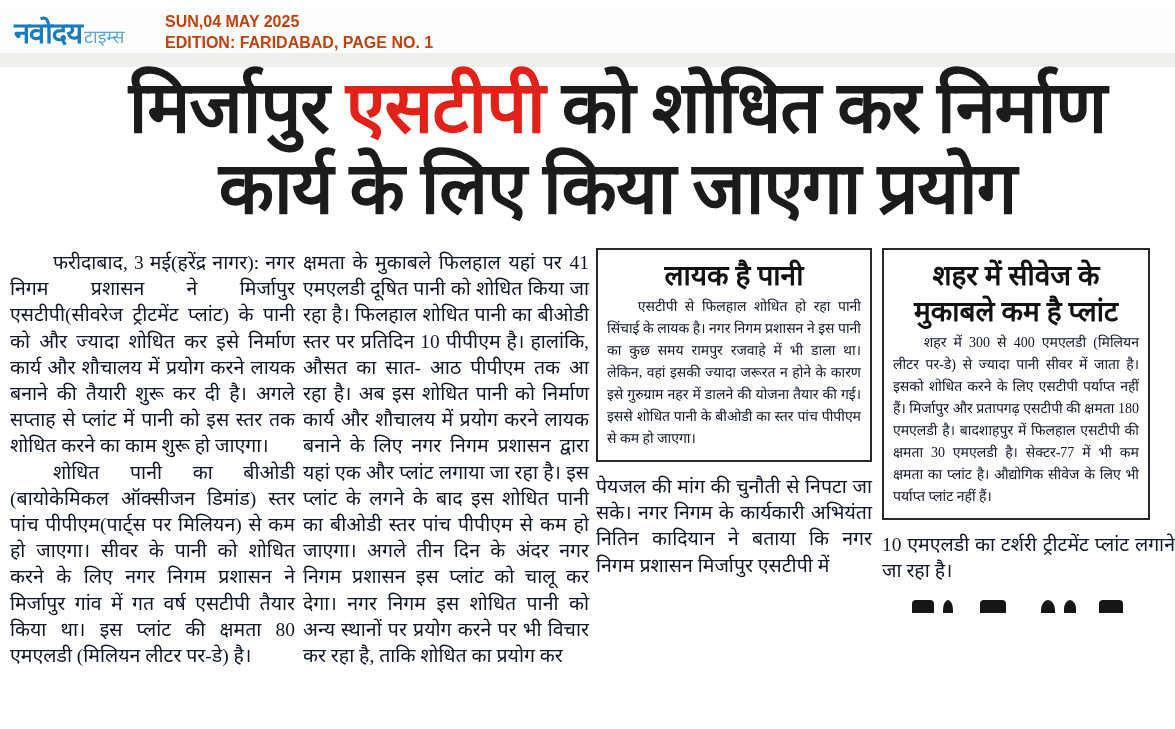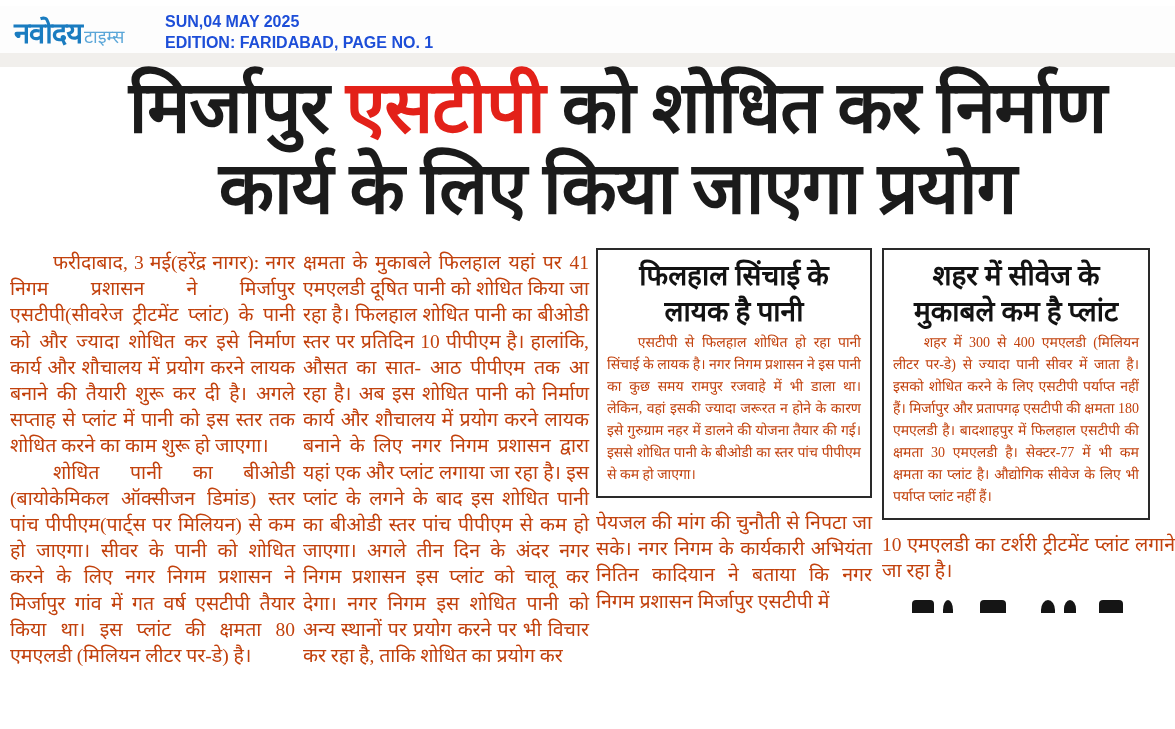--- a/index.html
+++ b/index.html
@@ -21,36 +21,36 @@
     font-weight: 800; font-size: 29px; color: var(--logo-blue, #1a7cc0);
     letter-spacing: -1px;
   }
   .logo-sub {
     font-family: "Liberation Sans", sans-serif;
     font-weight: 400; font-size: 18px; color: #5aa6d8; margin-left: 2px; text-align: center;
   }
   .dateblock {
     position: absolute; left: 165px; top: 5px;
     font-family: "Liberation Sans", sans-serif;
-    font-weight: 700; font-size: 16px; line-height: 21px; color: #1d4ed8;
+    font-weight: 700; font-size: 16px; line-height: 21px; color: #c2410c;
   }
   #gray-band { position: absolute; top: 53px; left: 0; width: 100%; height: 14px; background: #f1efec; }
 
   
   #headline {
     position: absolute; top: 68px; left: 0; width: 100%;
     text-align: center; font-weight: 700; color: #1b1b1b;
     font-size: 72px; line-height: 81px; letter-spacing: -1px; margin-left: 30px;
   }
   #headline .hl-red { color: var(--accent-red, #e32119); }
 
   
   .col { position: absolute; top: 250px; }
   .bodytext {
-    font-size: 19.5px; line-height: 26.2px; text-align: justify; color: #c2410c;
+    font-size: 19.5px; line-height: 26.2px; text-align: justify; color: #0f172a;
   }
   .indent { text-indent: 2.2em; }
   #col1 { left: 10px;  width: 285px; }
   #col2 { left: 303px; width: 286px; }
   #col3 { left: 596px; top: 248px; width: 276px; }
   #col4 { left: 882px; top: 248px; width: 293px; }
 
   .infobox {
     border: 2px solid #2a2a2a;
     background: #fff;
@@ -108,21 +108,20 @@
     <p class="bodytext indent">शोधित पानी का बीओडी (बायोकेमिकल ऑक्सीजन डिमांड) स्तर पांच पीपीएम(पार्ट्स पर मिलियन) से कम हो जाएगा। सीवर के पानी को शोधित करने के लिए नगर निगम प्रशासन ने मिर्जापुर गांव में गत वर्ष एसटीपी तैयार किया था। इस प्लांट की क्षमता 80 एमएलडी (मिलियन लीटर पर-डे) है।</p>
   </div>
 
   <div id="col2" class="col">
     <p class="bodytext">क्षमता के मुकाबले फिलहाल यहां पर 41 एमएलडी दूषित पानी को शोधित किया जा रहा है। फिलहाल शोधित पानी का बीओडी स्तर पर प्रतिदिन 10 पीपीएम है। हालांकि, औसत का सात- आठ पीपीएम तक आ रहा है। अब इस शोधित पानी को निर्माण कार्य और शौचालय में प्रयोग करने लायक बनाने के लिए नगर निगम प्रशासन द्वारा यहां एक और प्लांट लगाया जा रहा है। इस प्लांट के लगने के बाद इस शोधित पानी का बीओडी स्तर पांच पीपीएम से कम हो जाएगा। अगले तीन दिन के अंदर नगर निगम प्रशासन इस प्लांट को चालू कर देगा। नगर निगम इस शोधित पानी को अन्य स्थानों पर प्रयोग करने पर भी विचार कर रहा है, ताकि शोधित का प्रयोग कर</p>
   </div>
 
   <div id="col3" class="col">
     <div class="infobox">
       <div class="infobox-title">
-        <div>फिलहाल सिंचाई के</div>
         <div>लायक है पानी</div>
       </div>
       <p class="bodytext indent">एसटीपी से फिलहाल शोधित हो रहा पानी सिंचाई के लायक है। नगर निगम प्रशासन ने इस पानी का कुछ समय रामपुर रजवाहे में भी डाला था। लेकिन, वहां इसकी ज्यादा जरूरत न होने के कारण इसे गुरुग्राम नहर में डालने की योजना तैयार की गई। इससे शोधित पानी के बीओडी का स्तर पांच पीपीएम से कम हो जाएगा।</p>
     </div>
     <p class="bodytext below-box">पेयजल की मांग की चुनौती से निपटा जा सके। नगर निगम के कार्यकारी अभियंता नितिन कादियान ने बताया कि नगर निगम प्रशासन मिर्जापुर एसटीपी में</p>
   </div>
 
   <div id="col4" class="col">
     <div class="infobox">
       <div class="infobox-title">

